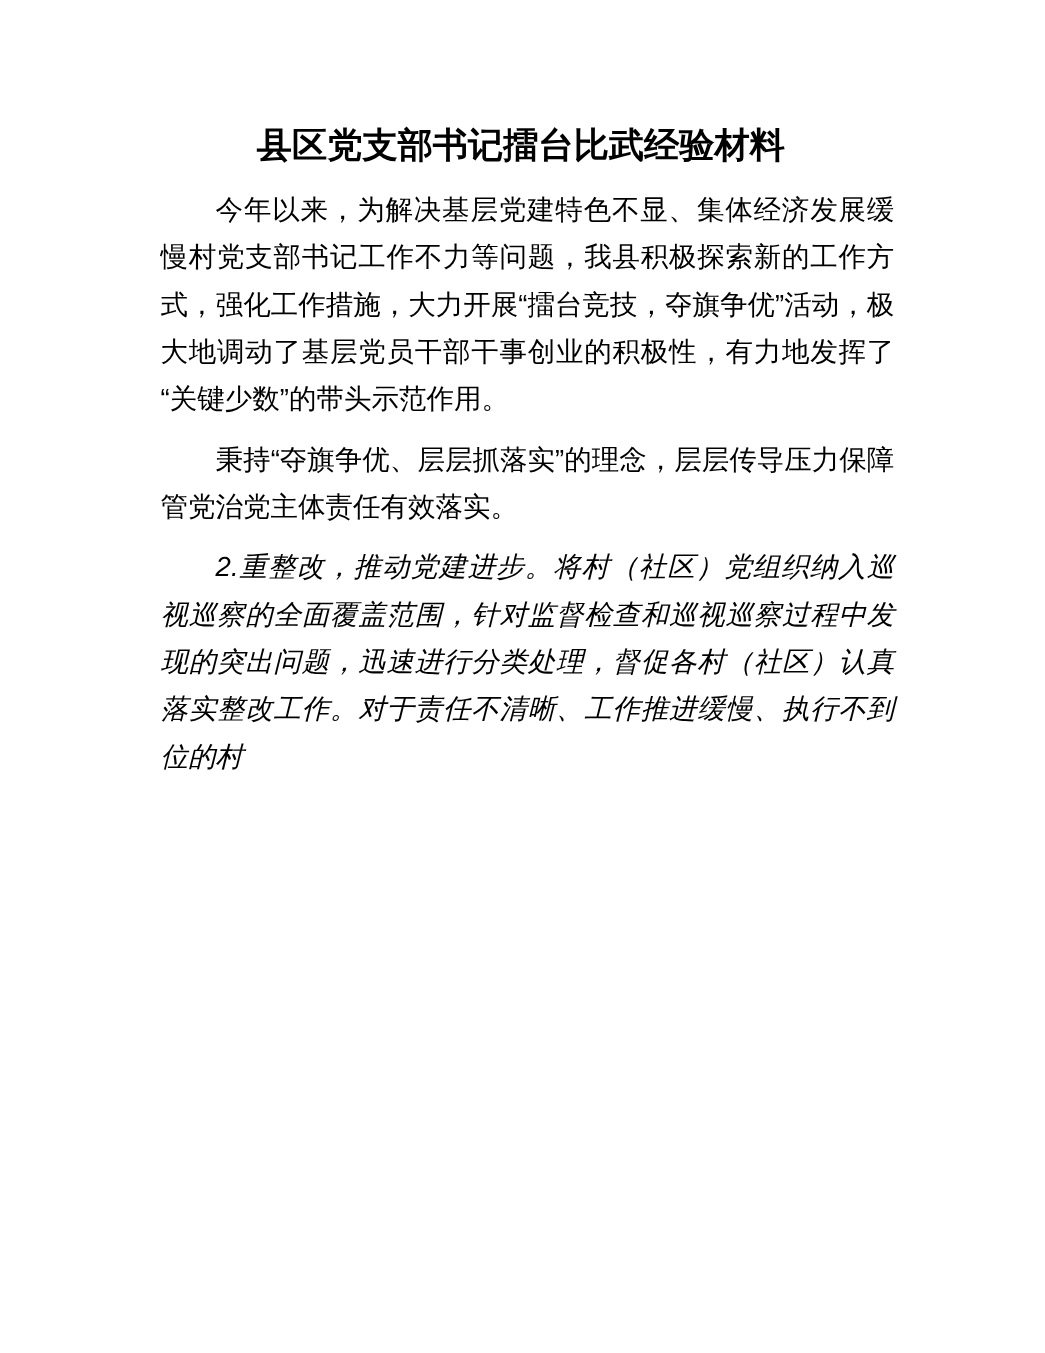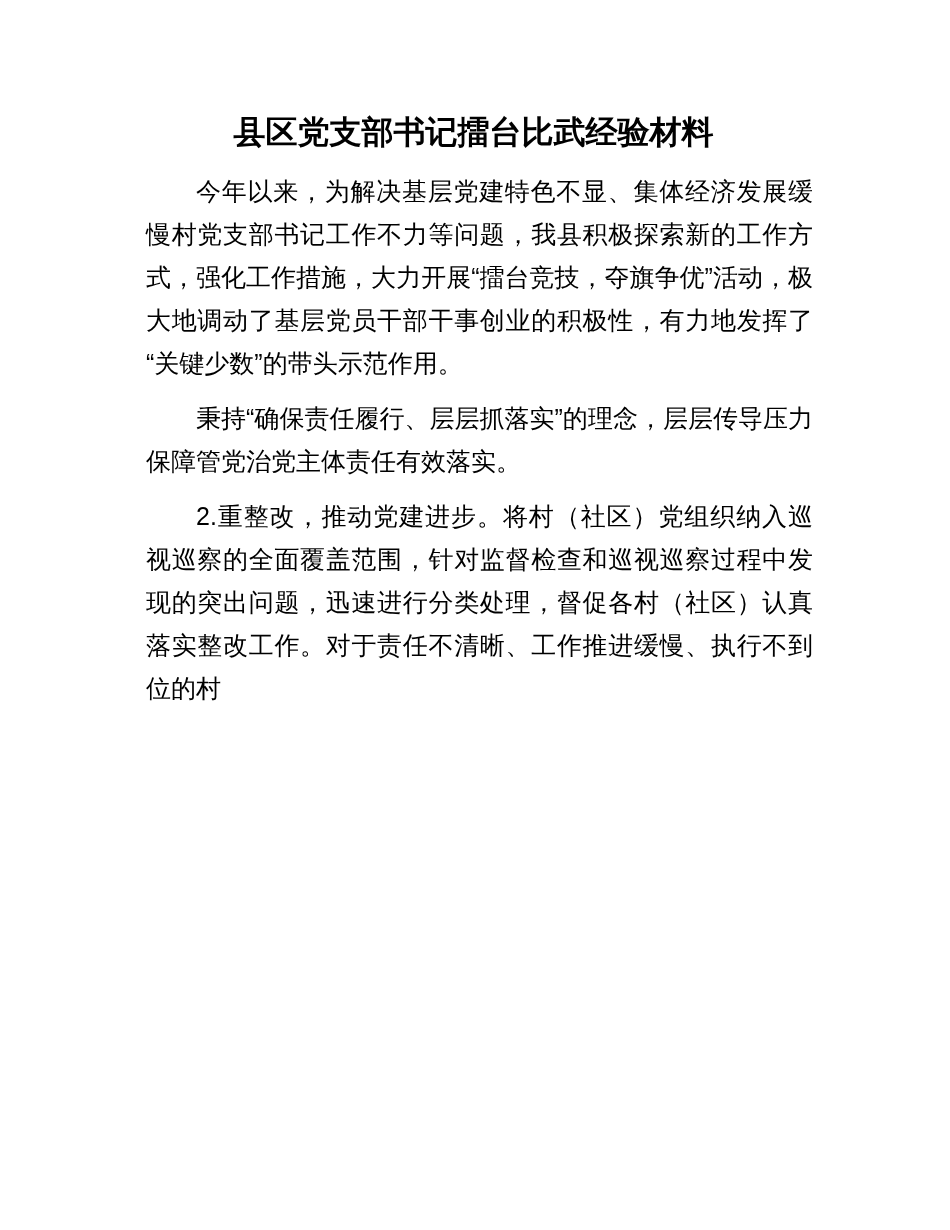--- a/index.html
+++ b/index.html
@@ -33,28 +33,29 @@
     margin: 0 0 12px 12px;
     font-size: 25px;
     line-height: 43px;
     font-weight: 400;
     text-align: justify;
     text-indent: 2em;
     word-break: normal;
   }
   .doc-para:last-child {
     margin-bottom: 0;
+    font-style: italic;
   }
 </style>
 </head>
 <body>
 
 <main class="doc-page">
   <h1 class="doc-title">县区党支部书记擂台比武经验材料</h1>
 
   <p class="doc-para">今年以来，为解决基层党建特色不显、集体经济发展缓慢村党支部书记工作不力等问题，我县积极探索新的工作方式，强化工作措施，大力开展“擂台竞技，夺旗争优”活动，极大地调动了基层党员干部干事创业的积极性，有力地发挥了“关键少数”的带头示范作用。</p>
 
 
-  <p class="doc-para">秉持“确保责任履行、层层抓落实”的理念，层层传导压力保障管党治党主体责任有效落实。</p>
+  <p class="doc-para">秉持“夺旗争优、层层抓落实”的理念，层层传导压力保障管党治党主体责任有效落实。</p>
 
 
   <p class="doc-para">2.重整改，推动党建进步。将村（社区）党组织纳入巡视巡察的全面覆盖范围，针对监督检查和巡视巡察过程中发现的突出问题，迅速进行分类处理，督促各村（社区）认真落实整改工作。对于责任不清晰、工作推进缓慢、执行不到位的村</p>
 </main>
 
 </body></html>

